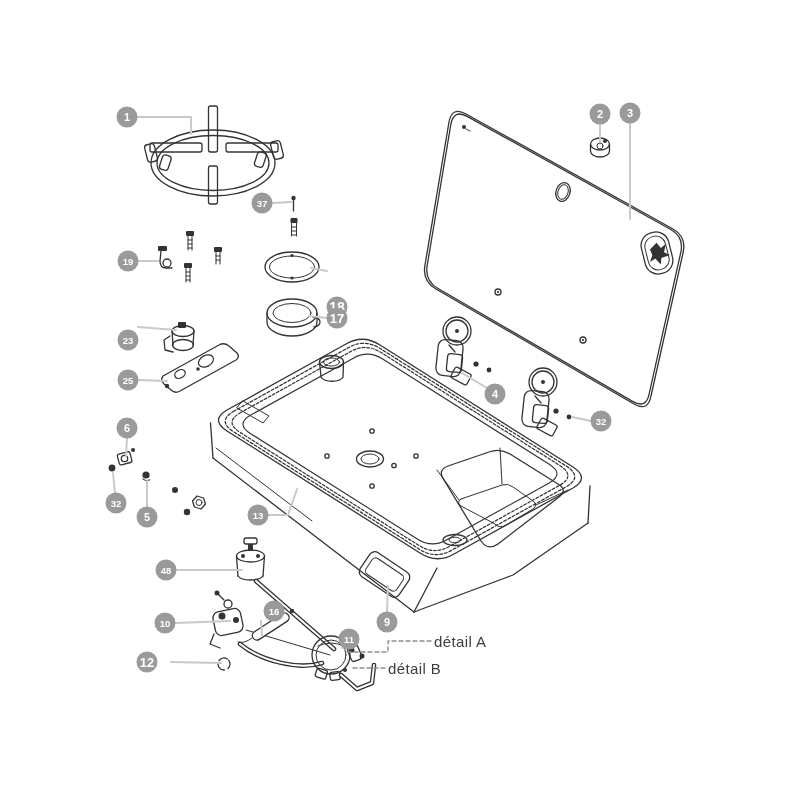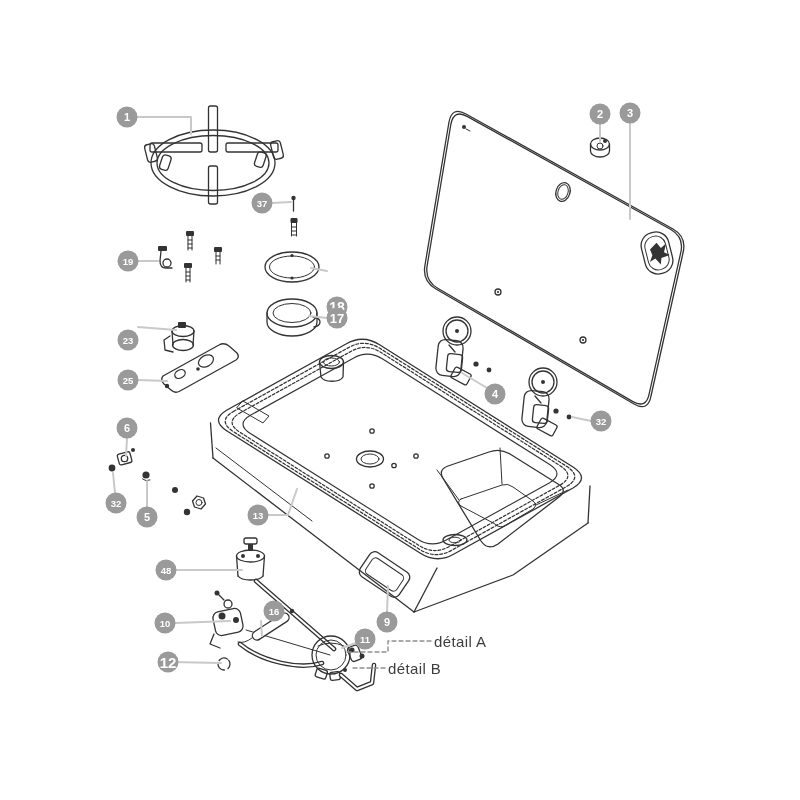--- a/index.html
+++ b/index.html
@@ -312,21 +312,21 @@
       <div class="badge" style="left: 630px; top: 113px;">3</div>
       <div class="badge" style="left: 495px; top: 394px;">4</div>
       <div class="badge" style="left: 601px; top: 421px; font-size: 9.5px;">32</div>
       <div class="badge" style="left: 127px; top: 428px;">6</div>
       <div class="badge" style="left: 116px; top: 503px; font-size: 9.5px;">32</div>
       <div class="badge" style="left: 147px; top: 517px;">5</div>
       <div class="badge" style="left: 258px; top: 515px; font-size: 9.5px;">13</div>
       <div class="badge" style="left: 166px; top: 570px; font-size: 9.5px;">48</div>
       <div class="badge" style="left: 165px; top: 623px; font-size: 9.5px;">10</div>
       <div class="badge" style="left: 261px; top: 611px; font-size: 9.5px; margin-left: 13px;">16</div>
-      <div class="badge" style="left: 168px; top: 662px; font-size: 15px;">12</div>
-      <div class="badge" style="left: 365px; top: 639px; font-size: 9.5px;">11</div>
+      <div class="badge" style="left: 147px; top: 662px; font-size: 13px;">12</div>
+      <div class="badge" style="left: 349px; top: 639px; font-size: 9.5px;">11</div>
       <div class="badge" style="left: 387px; top: 622px;">9</div>
     </div>
 
 <div class="detail-label" style="left: 434px; top: 641px;">détail A</div>
 <div class="detail-label" style="left: 388px; top: 668px;">détail B</div>
 
 </div>
 
 </body></html>

